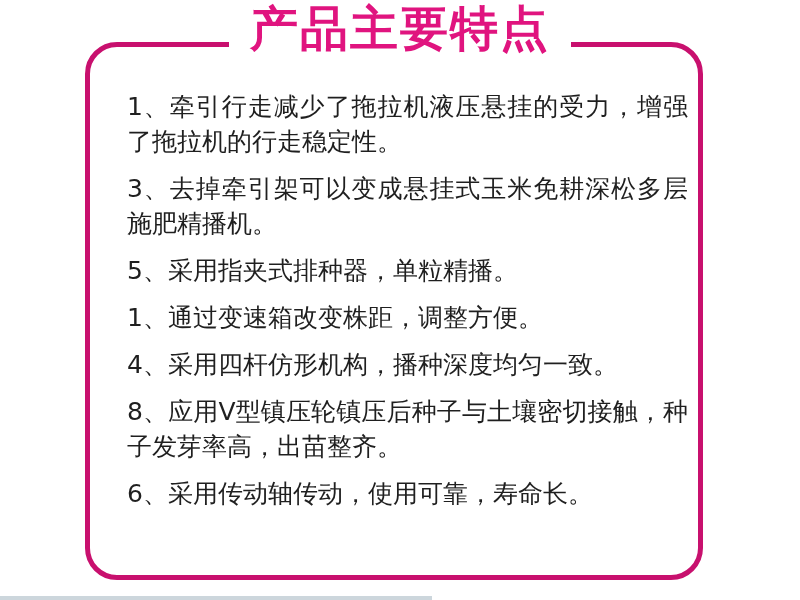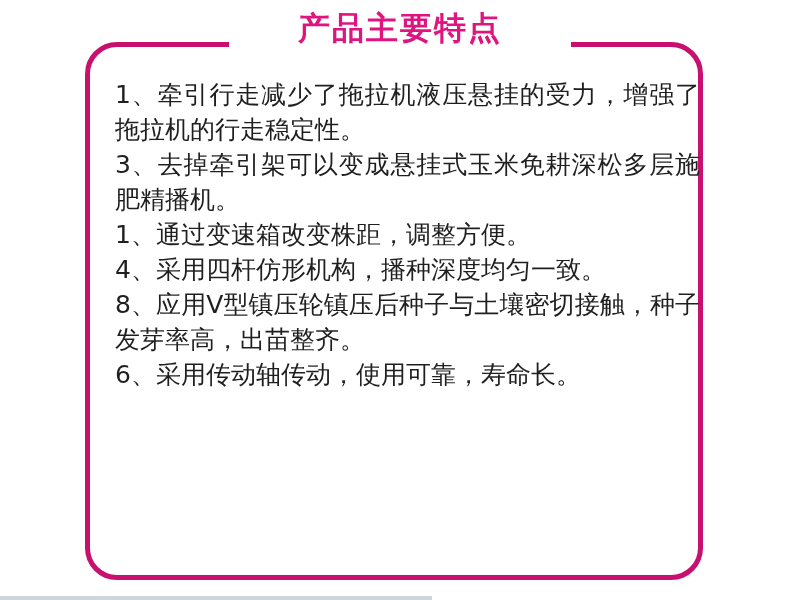--- a/index.html
+++ b/index.html
@@ -37,40 +37,40 @@
     height: 48px;
     background: #ffffff;
     z-index: 2;
     display: flex;
     align-items: center;
     justify-content: center;
   }
   .page-title {
     font-family: "DejaVu Serif", "Liberation Serif", serif;
     font-weight: 700;
-    font-size: 32px;
+    font-size: 48px;
     letter-spacing: 2px;
     color: var(--title, #E0147F);
     white-space: nowrap;
     line-height: 1;
   }
   .features {
     position: absolute;
     left: 115px;
     top: 77px;
     width: 585px;
     z-index: 1;
     color: var(--text, #1F1F1F);
     font-size: 25px;
     line-height: 35px;
     text-align: justify;
     text-justify: inter-ideograph;
   }
   .feature-item {
-    margin: 0;
+    margin: 12px;
     padding: 0;
   }
   
   .bottom-strip {
     position: absolute;
     left: 0;
     bottom: 0;
     width: 432px;
     height: 4px;
     background: var(--bottom_strip, #CCD6DC);
@@ -83,20 +83,21 @@
 
   <div class="feature-box"></div>
 
   <div class="title-band">
     <div class="page-title">产品主要特点</div>
   </div>
 
   <div class="features">
     <p class="feature-item">1、牵引行走减少了拖拉机液压悬挂的受力，增强了拖拉机的行走稳定性。</p>
     <p class="feature-item">3、去掉牵引架可以变成悬挂式玉米免耕深松多层施肥精播机。</p>
+    <p class="feature-item">5、采用指夹式排种器，单粒精播。</p>
     <p class="feature-item">1、通过变速箱改变株距，调整方便。</p>
     <p class="feature-item">4、采用四杆仿形机构，播种深度均匀一致。</p>
     <p class="feature-item">8、应用V型镇压轮镇压后种子与土壤密切接触，种子发芽率高，出苗整齐。</p>
     <p class="feature-item">6、采用传动轴传动，使用可靠，寿命长。</p>
   </div>
 
   <div class="bottom-strip"></div>
 
 </div>
 

